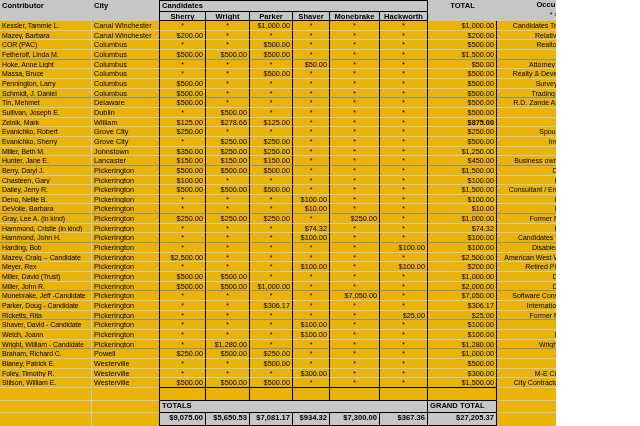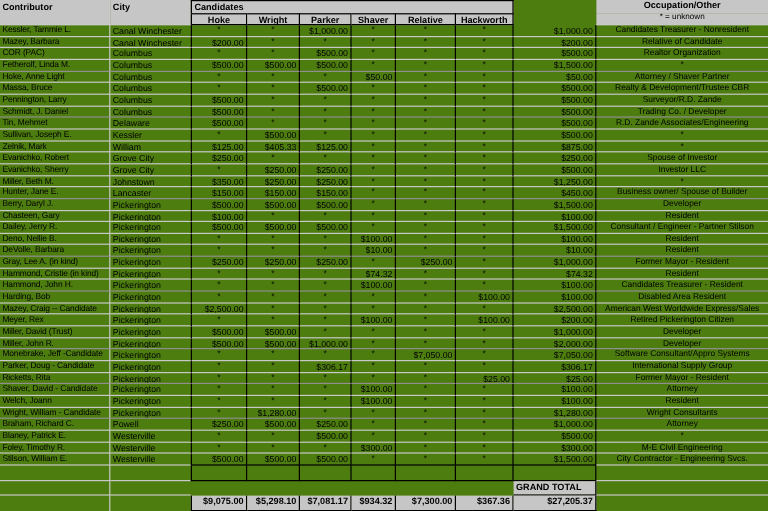--- a/index.html
+++ b/index.html
@@ -1,17 +1,17 @@
 <!DOCTYPE html>
 <html><head>
 <meta charset="utf-8">
 <style>
   :root{ --gl:#c9c9c9; --sep:#8f8f8f; --blk:#000; --gray:#c6c6c6; }
   html,body{margin:0;padding:0;background:#fff;}
-  .sheet{width:640px;height:426px;overflow:hidden;background:#4d7c0f;position:relative;}
+  .sheet{width:556px;height:426px;overflow:hidden;background:#eab308;position:relative;}
   .grid{
     display:grid;width:640px;height:426px;
     grid-template-columns:92px 67px 47px 44px 43px 37px 50px 48px 69px 143px;
     grid-template-rows:11px 10px repeat(38,9.658px) 13px 12.5px 12.5px;
   }
   .cell{box-sizing:border-box;overflow:hidden;white-space:nowrap;
     font:7.3px/9.5px "Liberation Sans", sans-serif;color:#000;padding:0 2px;}
   .h{font-weight:bold;font-size:7.6px;}
   .gray{background:var(--gray);}
   .bl{border-left:1px solid var(--blk);}
@@ -34,50 +34,52 @@
 </head>
 <body>
 
 <div class="sheet">
   <div class="grid" id="sheet">
 
     <div class="cell gray h txt vtop hbr hbb" style="grid-area:1/1/3/2">Contributor</div>
     <div class="cell gray h txt vtop hbb" style="grid-area:1/2/3/3">City</div>
     <div class="cell gray h txt chead bl bt br" style="grid-area:1/3/2/9">Candidates</div>
 
-    <div class="cell gray h ctr chead bl bt br bb" style="grid-area:2/3/3/4">Hoke</div>
+    <div class="cell gray h ctr chead bl bt br bb" style="grid-area:2/3/3/4">Sherry</div>
     <div class="cell gray h ctr chead bt br bb" style="grid-area:2/4/3/5">Wright</div>
     <div class="cell gray h ctr chead bt br bb" style="grid-area:2/5/3/6">Parker</div>
     <div class="cell gray h ctr chead bt br bb" style="grid-area:2/6/3/7">Shaver</div>
-    <div class="cell gray h ctr chead bt br bb" style="grid-area:2/7/3/8">Relative</div>
+    <div class="cell gray h ctr chead bt br bb" style="grid-area:2/7/3/8">Monebrake</div>
     <div class="cell gray h ctr chead bt br bb" style="grid-area:2/8/3/9">Hackworth</div>
 
+    <div class="cell gray h ctr vtop hbb" style="grid-area:1/9/3/10">TOTAL</div>
     <div class="cell gray h ctr chead" style="grid-area:1/10/2/11">Occupation/Other</div>
     <div class="cell gray note hbb" style="grid-area:2/10/3/11">* = unknown</div>
 
     <div class="cell hbr hbb" style="grid-area:41/1/42/2"></div>
     <div class="cell hbb" style="grid-area:41/2/42/3"></div>
     <div class="cell bl br bb" style="grid-area:41/3/42/4"></div>
     <div class="cell br bb" style="grid-area:41/4/42/5"></div>
     <div class="cell br bb" style="grid-area:41/5/42/6"></div>
     <div class="cell br bb" style="grid-area:41/6/42/7"></div>
     <div class="cell br bb" style="grid-area:41/7/42/8"></div>
     <div class="cell br bb" style="grid-area:41/8/42/9"></div>
     <div class="cell br bb" style="grid-area:41/9/42/10"></div>
     <div class="cell hbb" style="grid-area:41/10/42/11"></div>
 
     <div class="cell hbr hbb" style="grid-area:42/1/43/2"></div>
     <div class="cell hbb" style="grid-area:42/2/43/3"></div>
+    <div class="cell gray h txt bl br bb" style="grid-area:42/3/43/9">TOTALS</div>
     <div class="cell gray h txt br bb" style="grid-area:42/9/43/10">GRAND TOTAL</div>
     <div class="cell hbb" style="grid-area:42/10/43/11"></div>
 
     <div class="cell hbr" style="grid-area:43/1/44/2"></div>
     <div class="cell" style="grid-area:43/2/44/3"></div>
     <div class="cell gray h amt bl br bb" style="grid-area:43/3/44/4">$9,075.00</div>
-    <div class="cell gray h amt br bb" style="grid-area:43/4/44/5">$5,298.10</div>
+    <div class="cell gray h amt br bb" style="grid-area:43/4/44/5">$5,650.53</div>
     <div class="cell gray h amt br bb" style="grid-area:43/5/44/6">$7,081.17</div>
     <div class="cell gray h amt br bb" style="grid-area:43/6/44/7">$934.32</div>
     <div class="cell gray h amt br bb" style="grid-area:43/7/44/8">$7,300.00</div>
     <div class="cell gray h amt br bb" style="grid-area:43/8/44/9">$367.36</div>
     <div class="cell gray h amt br bb" style="grid-area:43/9/44/10">$27,205.37</div>
     <div class="cell" style="grid-area:43/10/44/11"></div>
 
   <div class="cell txt cname hbr hbb" style="grid-area: 3 / 1 / 4 / 2;">Kessler, Tammie L.</div>
       <div class="cell txt hbb" style="grid-area: 3 / 2 / 4 / 3;">Canal Winchester</div>
       <div class="cell star bl br hbb" style="grid-area: 3 / 3 / 4 / 4;">*</div>
@@ -162,38 +164,38 @@
       <div class="cell txt hbb" style="grid-area: 11 / 2 / 12 / 3;">Delaware</div>
       <div class="cell amt bl br hbb" style="grid-area: 11 / 3 / 12 / 4;">$500.00</div>
       <div class="cell star br hbb" style="grid-area: 11 / 4 / 12 / 5;">*</div>
       <div class="cell star br hbb" style="grid-area: 11 / 5 / 12 / 6;">*</div>
       <div class="cell star br hbb" style="grid-area: 11 / 6 / 12 / 7;">*</div>
       <div class="cell star br hbb" style="grid-area: 11 / 7 / 12 / 8;">*</div>
       <div class="cell star br hbb" style="grid-area: 11 / 8 / 12 / 9;">*</div>
       <div class="cell amt br hbb" style="grid-area: 11 / 9 / 12 / 10;">$500.00</div>
       <div class="cell occ hbb" style="grid-area: 11 / 10 / 12 / 11;">R.D. Zande Associates/Engineering</div>
       <div class="cell txt cname hbr hbb" style="grid-area: 12 / 1 / 13 / 2;">Sullivan, Joseph E.</div>
-      <div class="cell txt hbb" style="grid-area: 12 / 2 / 13 / 3;">Kessler</div>
+      <div class="cell txt hbb" style="grid-area: 12 / 2 / 13 / 3;">Dublin</div>
       <div class="cell star bl br hbb" style="grid-area: 12 / 3 / 13 / 4;">*</div>
       <div class="cell amt br hbb" style="grid-area: 12 / 4 / 13 / 5;">$500.00</div>
       <div class="cell star br hbb" style="grid-area: 12 / 5 / 13 / 6;">*</div>
       <div class="cell star br hbb" style="grid-area: 12 / 6 / 13 / 7;">*</div>
       <div class="cell star br hbb" style="grid-area: 12 / 7 / 13 / 8;">*</div>
       <div class="cell star br hbb" style="grid-area: 12 / 8 / 13 / 9;">*</div>
       <div class="cell amt br hbb" style="grid-area: 12 / 9 / 13 / 10;">$500.00</div>
       <div class="cell star hbb" style="grid-area: 12 / 10 / 13 / 11;">*</div>
       <div class="cell txt cname hbr hbb" style="grid-area: 13 / 1 / 14 / 2;">Zelnik, Mark</div>
       <div class="cell txt hbb" style="grid-area: 13 / 2 / 14 / 3;">William</div>
       <div class="cell amt bl br hbb" style="grid-area: 13 / 3 / 14 / 4;">$125.00</div>
-      <div class="cell amt br hbb" style="grid-area: 13 / 4 / 14 / 5;">$405.33</div>
+      <div class="cell amt br hbb" style="grid-area: 13 / 4 / 14 / 5;">$278.66</div>
       <div class="cell amt br hbb" style="grid-area: 13 / 5 / 14 / 6;">$125.00</div>
       <div class="cell star br hbb" style="grid-area: 13 / 6 / 14 / 7;">*</div>
       <div class="cell star br hbb" style="grid-area: 13 / 7 / 14 / 8;">*</div>
       <div class="cell star br hbb" style="grid-area: 13 / 8 / 14 / 9;">*</div>
-      <div class="cell amt br hbb" style="grid-area: 13 / 9 / 14 / 10;">$875.00</div>
+      <div class="cell amt br hbb" style="grid-area: 13 / 9 / 14 / 10; font-weight: bold;">$875.00</div>
       <div class="cell star hbb" style="grid-area: 13 / 10 / 14 / 11;">*</div>
       <div class="cell txt cname hbr hbb" style="grid-area: 14 / 1 / 15 / 2;">Evanichko, Robert</div>
       <div class="cell txt hbb" style="grid-area: 14 / 2 / 15 / 3;">Grove City</div>
       <div class="cell amt bl br hbb" style="grid-area: 14 / 3 / 15 / 4;">$250.00</div>
       <div class="cell star br hbb" style="grid-area: 14 / 4 / 15 / 5;">*</div>
       <div class="cell star br hbb" style="grid-area: 14 / 5 / 15 / 6;">*</div>
       <div class="cell star br hbb" style="grid-area: 14 / 6 / 15 / 7;">*</div>
       <div class="cell star br hbb" style="grid-area: 14 / 7 / 15 / 8;">*</div>
       <div class="cell star br hbb" style="grid-area: 14 / 8 / 15 / 9;">*</div>
       <div class="cell amt br hbb" style="grid-area: 14 / 9 / 15 / 10;">$250.00</div>

